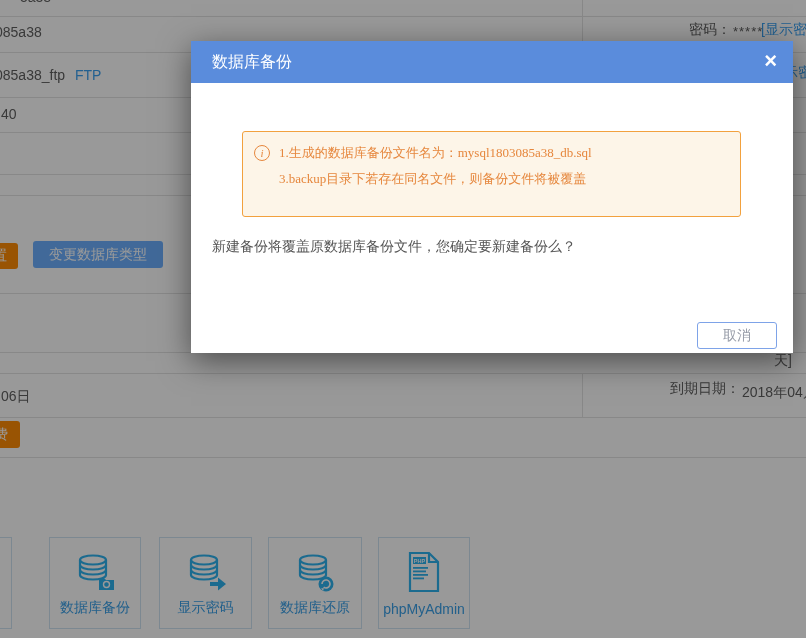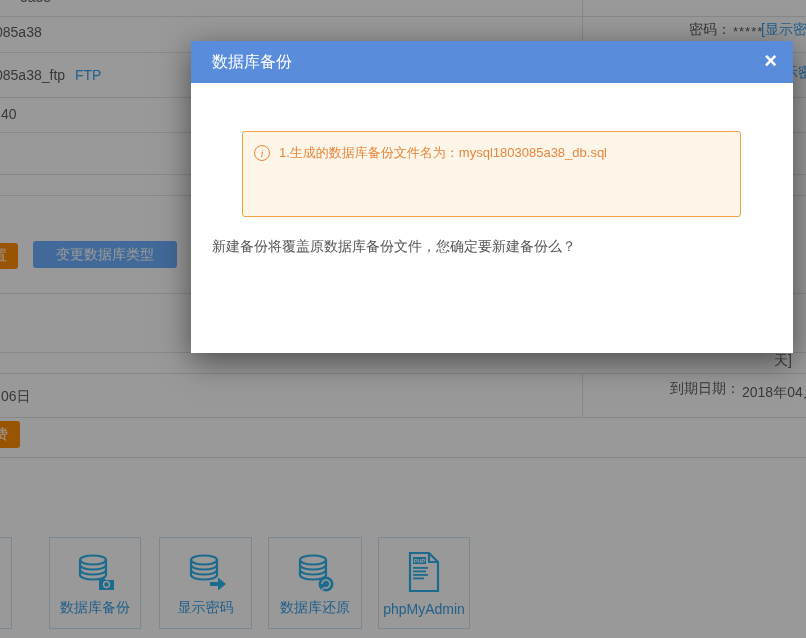--- a/index.html
+++ b/index.html
@@ -28,21 +28,21 @@
     z-index:20;box-shadow:0 8px 30px rgba(0,0,0,0.5);}
   .modal-header{position:absolute;left:0;top:0;width:100%;height:42px;background:#5a8cdc;}
   .modal-title{position:absolute;left:21px;top:0;line-height:42px;font-size:16px;color:#fff;}
   .modal-close{position:absolute;right:16px;top:0;line-height:40px;font-size:22px;
     font-weight:bold;color:#fff;cursor:pointer;}
   .notice{position:absolute;left:51px;top:90px;width:497px;height:84px;background:#fdf5e8;
     border:1px solid #f2a13e;border-radius:3px;}
   .notice-icon{position:absolute;left:11px;top:13px;width:14px;height:14px;border:1px solid #e6873d;
     border-radius:50%;color:#e6873d;font-family:"Liberation Serif","DejaVu Serif",serif;
     font-style:italic;font-size:11px;line-height:14px;text-align:center;}
-  .notice-lines{position:absolute;left:36px;top:8px;}
+  .notice-lines{position:absolute;left:36px;top:8px;font-family:Liberation Serif, serif;}
   .notice-line{font-size:13px;line-height:26px;color:#e6873d;white-space:nowrap;}
   .confirm-text{position:absolute;left:21px;top:197px;font-size:14px;color:#555;white-space:nowrap;}
   .btn-ok{position:absolute;left:408px;top:281px;width:79px;height:27px;background:#5a8ee2;
     color:#fff;font-size:14px;border:none;border-radius:3px;cursor:pointer;}
   .btn-cancel{position:absolute;left:506px;top:281px;width:80px;height:27px;background:#fff;
     color:#959aa6;font-size:14px;border:1px solid #7ea3e8;border-radius:3px;cursor:pointer;box-sizing:border-box;}
 </style>
 </head>
 <body>
 
@@ -70,21 +70,21 @@
     <span class="abs link" style="left:75px;top:67px">FTP</span>
     <span class="abs txt" style="left:1px;top:106px">40</span>
 
     <span class="abs txt" style="left:689px;top:21px">密码：</span>
     <span class="abs txt" style="left:733px;top:24px;font-size:13px;letter-spacing:1px">*****</span>
     <span class="abs link" style="left:761px;top:21px">[显示密码]</span>
 
     <span class="abs link" style="left:766px;top:64px">[显示密码]</span>
 
     <button class="btn-orange" style="left:-32px;top:243px;width:50px;height:26px">重置</button>
-    <button class="btn-blue-bg" style="left:33px;top:241px;width:144px;height:27px">变更数据库类型</button>
+    <button class="btn-blue-bg" style="left:33px;top:241px;width:130px;height:27px">变更数据库类型</button>
 
     <span class="abs txt" style="left:1px;top:388px">06日</span>
     <span class="abs txt" style="left:670px;top:380px">到期日期：</span>
     <span class="abs txt" style="left:742px;top:384px">2018年04月</span>
     <span class="abs txt" style="left:774px;top:352px;color:#666">天]</span>
     <button class="btn-orange" style="left:-32px;top:421px;width:52px;height:27px">续费</button>
 
     <div class="card" style="left:-81px;width:91px">
       <span class="card-label" style="text-align:right;right:auto;left:78px">又</span>
     </div>
@@ -159,20 +159,22 @@
   <div class="modal">
     <div class="modal-header">
       <span class="modal-title">数据库备份</span>
       <span class="modal-close">×</span>
     </div>
 
     <div class="notice">
       <span class="notice-icon">i</span>
       <div class="notice-lines">
         <div class="notice-line">1.生成的数据库备份文件名为：mysql1803085a38_db.sql</div>
+        <div class="notice-line">3.backup目录下若存在同名文件，则备份文件将被覆盖</div>
       </div>
     </div>
 
     <div class="confirm-text">新建备份将覆盖原数据库备份文件，您确定要新建备份么？</div>
 
+    <button class="btn-cancel">取消</button>
   </div>
 
 </div>
 
 </body></html>

